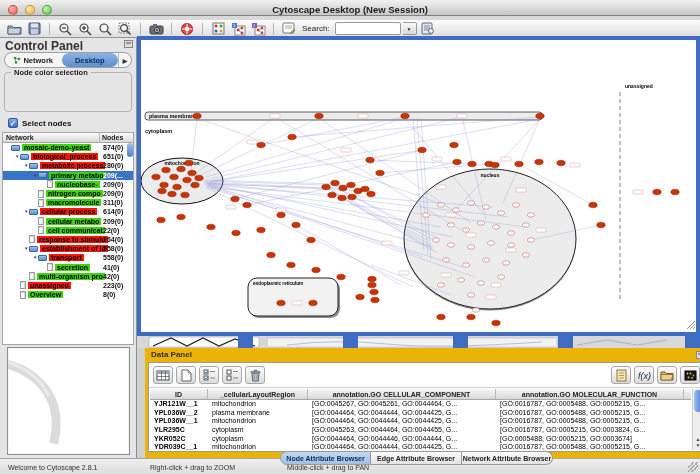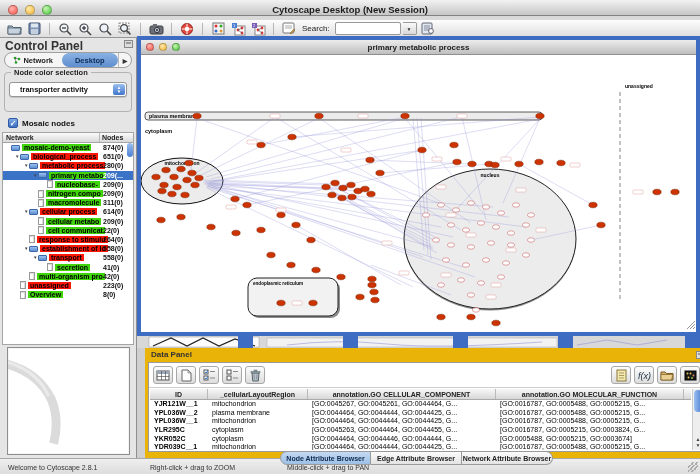--- a/index.html
+++ b/index.html
@@ -244,32 +244,25 @@
       <span>Network</span>
     </div>
     <div class="cp-tab selected">
       <span>Desktop</span>
     </div>
     <div class="cp-tab-more">▶</div>
   </div>
 
   <div class="groupbox">
     <span class="legend">Node color selection</span>
-    <div class="combo">
-      <span>transporter activity</span>
-      <span class="combo-stepper">
-          <span>▲</span>
-          <span>▼</span>
-        </span>
-    </div>
   </div>
 
   <div class="checkbox-row">
     <span class="checkbox">✓</span>
-    <span>Mosaic nodes</span>
+    <span>Select nodes</span>
   </div>
 
   <div class="tree-header">
     <div class="c1">Network</div>
     <div class="c2">Nodes</div>
   </div>
   <div class="tree-wrap">
     <div id="tree-items">
         <div class="tree-row" style="padding-left: 3px;">
           <span class="tr-spacer"></span>
@@ -381,28 +374,20 @@
     <svg width="100%" height="100%" viewBox="0 0 122 106">
       <path d="M -8 14 Q 30 22 44 52 Q 52 72 46 96" fill="none" stroke="#d7d7d7" stroke-width="9" opacity="0.9"></path>
       <path d="M -8 12 Q 28 20 41 48" fill="none" stroke="#eaeaea" stroke-width="3"></path>
     </svg>
   </div>
 </div>
 
 <div class="workspace-bg"></div>
 
 <div class="net-window">
-  <div class="net-titlebar">
-    <div class="net-lights">
-      <span class="light red"></span>
-      <span class="light yellow"></span>
-      <span class="light green"></span>
-    </div>
-    <div class="net-title">primary metabolic process</div>
-  </div>
   <svg id="net-canvas" class="net-canvas" viewBox="0 0 555 277">
       <rect x="4" y="57" width="397" height="8" rx="3" fill="#ececec" stroke="#333" stroke-width="0.8"></rect>
       <text x="8" y="63.3" font-size="5.5" font-weight="bold" fill="#000">plasma membrane</text>
       <text x="4" y="78" font-size="5.5" font-weight="bold" fill="#000">cytoplasm</text>
       <ellipse cx="41" cy="126" rx="41" ry="23" fill="#ececec" stroke="#111" stroke-width="1"></ellipse>
       <text x="41" y="110" font-size="5" font-weight="bold" fill="#000" text-anchor="middle">mitochondrion</text>
       <ellipse cx="349" cy="185.5" rx="86" ry="70" fill="#1a1a1a" opacity="0.5"></ellipse>
       <ellipse cx="349" cy="184" rx="86" ry="70" fill="#ececec" stroke="#222" stroke-width="1"></ellipse>
       <text x="349" y="122" font-size="5" font-weight="bold" fill="#000" text-anchor="middle">nucleus</text>
       <rect x="109" y="225" width="90" height="38" rx="9" fill="#1a1a1a" opacity="0.5"></rect>

